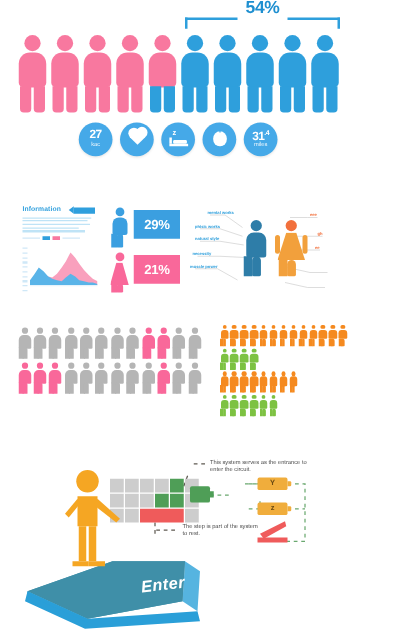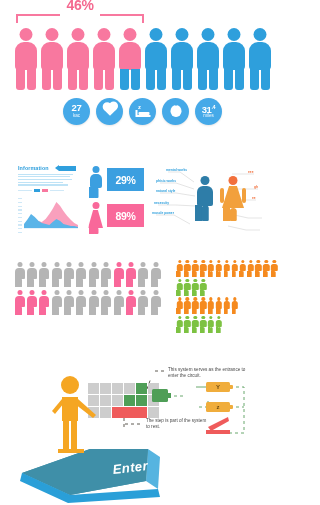--- a/index.html
+++ b/index.html
@@ -148,28 +148,28 @@
       background:#f0ad3c;border-radius:0 1px 1px 0;}
   .ent-txt{position:absolute;left:112px;top:117px;font-size:13px;font-style:italic;
       font-weight:bold;color:#ffffff;letter-spacing:.4px;
       transform:rotate(-6.5deg);transform-origin:left top;}
 </style>
 </head>
 <body>
 
 <div class="sec" id="sec-ratio">
 
-  <div class="brkt" id="brkt-pink">
+
+  <div class="brkt" id="brkt-blue">
     <div class="bar"></div>
     <div class="tick l"></div>
     <div class="tick r"></div>
     <div class="lblbg" style="width:40px"></div>
-    <div class="lbl">46%</div>
-  </div>
-
+    <div class="lbl">54%</div>
+  </div>
 
   <div class="prow">
 
     <div class="fig">
       <div class="hd" style="background:#f8789f"></div>
         <div class="bd" style="background:#f8789f"></div>
       <div class="lg a" style="background:#f8789f"></div>
         <div class="lg b" style="background:#f8789f"></div>
       </div>
     <div class="fig">
@@ -320,21 +320,21 @@
       </div>
     </div>
     <div class="pct-row">
       <div class="pct-fig">
         <div class="h" style="background:#f9689a"></div>
         <div class="sk" style="background:#f9689a"></div>
         <div class="l a" style="background:#f9689a;top:25px;height:7px"></div>
         <div class="l b" style="background:#f9689a;top:25px;height:7px"></div>
       </div>
       <div class="pct-bar" style="background:#f9689a">
-        <span>89%</span>
+        <span>21%</span>
       </div>
     </div>
   </div>
 
   <div class="dualwrap">
     <svg viewBox="0 0 132 80">
       <g stroke="#c9c9c9" stroke-width="0.5" fill="none">
         <path d="M18 10 L30 10 L44 20"></path>
         <path d="M10 21 L26 21 L44 27"></path>
         <path d="M10 31 L26 31 L45 34"></path>

